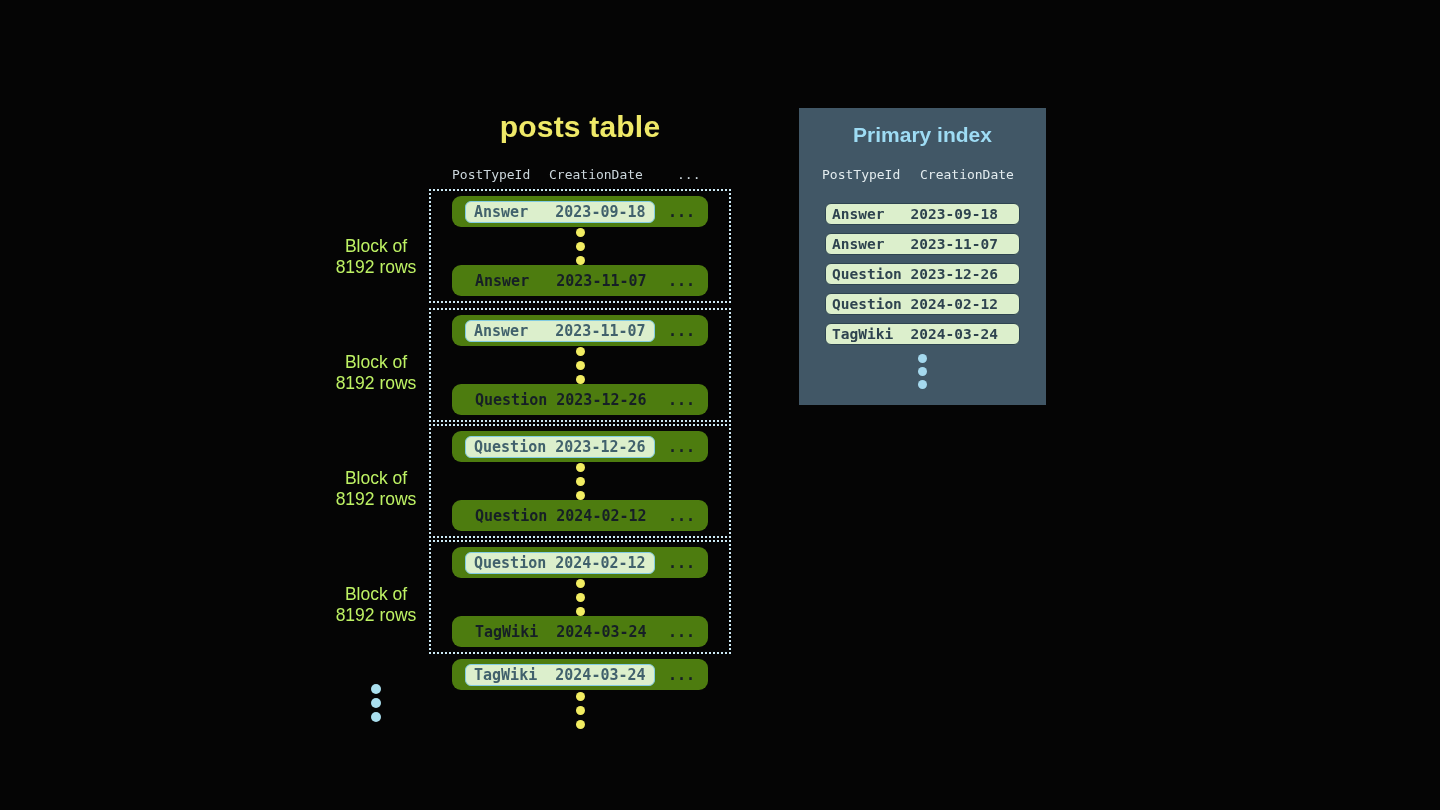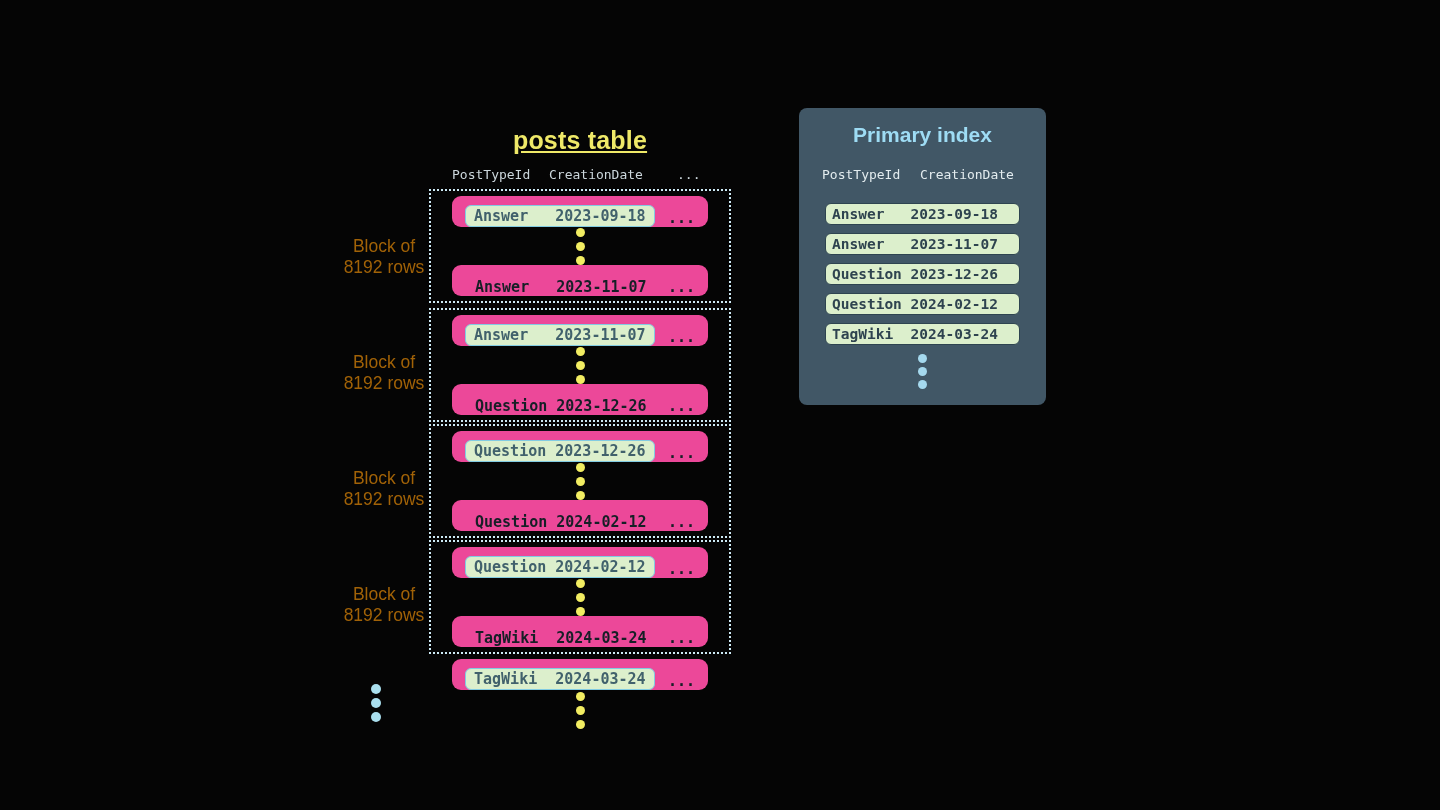--- a/index.html
+++ b/index.html
@@ -2,63 +2,63 @@
 <html><head>
 <meta charset="utf-8">
 <style>
   html,body{margin:0;padding:0;background:#050505;}
   .stage{
     position:relative;width:1440px;height:810px;background:#050505;
     font-family:"Liberation Sans",sans-serif;overflow:hidden;
   }
   
   .pt-title{
-    position:absolute;left:429px;top:126px;width:302px;text-align:center;
-    color:#efe968;font-size:25px;font-weight:600;letter-spacing:.2px;text-decoration:underline;
+    position:absolute;left:429px;top:110px;width:302px;text-align:center;
+    color:#efe968;font-size:30px;font-weight:600;letter-spacing:.2px;
   }
   .pt-header span,.pi-header span{
     position:absolute;top:0;color:#ccd7dc;font-size:13px;
     font-family:"DejaVu Sans Mono",monospace;white-space:pre;
   }
   .pt-header{position:absolute;left:0;top:167px;width:100%;height:18px;}
   .pt-h1{left:452px;} .pt-h2{left:549px;} .pt-h3{left:677px;}
   .block{
     position:absolute;left:429px;width:302px;height:114px;
     border:2px dotted #cdeaf5;box-sizing:border-box;
     display:flex;flex-direction:column;justify-content:space-between;
     align-items:center;padding:5px 0;
   }
   .yrow{
-    width:256px;height:31px;box-sizing:border-box;background:#ec4899;
-    border-radius:9px;display:flex;align-items:flex-end;
+    width:256px;height:31px;box-sizing:border-box;background:#4d7c0f;
+    border-radius:9px;display:flex;align-items:center;
     justify-content:space-between;padding:0 13px;
     font-family:"DejaVu Sans Mono",monospace;font-weight:bold;font-size:15px;
   }
   .hl{
     background:#dcefcc;border:1.5px solid #82cbe2;border-radius:6px;
     padding:1px 8px;color:#41616c;white-space:pre;
   }
   .plain{padding-left:10px;color:#161f26;white-space:pre;}
   .type{display:inline-block;width:9ch;}
   .rdots{color:#161f26;}
   .vdots{display:flex;flex-direction:column;align-items:center;gap:5px;}
   .vdots i{display:block;width:9px;height:9px;border-radius:50%;background:#f2ed62;}
   .vdots.blue i{width:10px;height:10px;background:#aadfee;gap:4px;}
   .blocklabel{
-    position:absolute;left:314px;width:140px;text-align:center;
-    color:#a16207;font-size:17.5px;line-height:21px;font-weight:400;
+    position:absolute;left:306px;width:140px;text-align:center;
+    color:#bef264;font-size:17.5px;line-height:21px;font-weight:400;
   }
   .lonerow{position:absolute;left:452px;top:659px;}
   .taildots{position:absolute;left:429px;top:692px;width:302px;display:flex;justify-content:center;}
   .sidedots{position:absolute;left:306px;top:684px;width:140px;display:flex;justify-content:center;}
   .sidedots .vdots{gap:4px;}
   
   .panel{
     position:absolute;left:799px;top:108px;width:247px;height:297px;
-    background:#415766;border-radius:8px;
+    background:#415766;border-radius:0;
   }
   .pi-title{
     position:absolute;left:0;top:15px;width:100%;text-align:center;
     color:#9edcf4;font-size:21px;font-weight:600;
   }
   .pi-header{position:absolute;left:0;top:59px;width:100%;height:18px;}
   .pi-header span{color:#e3ecef;}
   .pi-h1{left:23px;} .pi-h2{left:121px;}
   .irow{
     position:absolute;left:26px;width:195px;height:22px;box-sizing:border-box;

